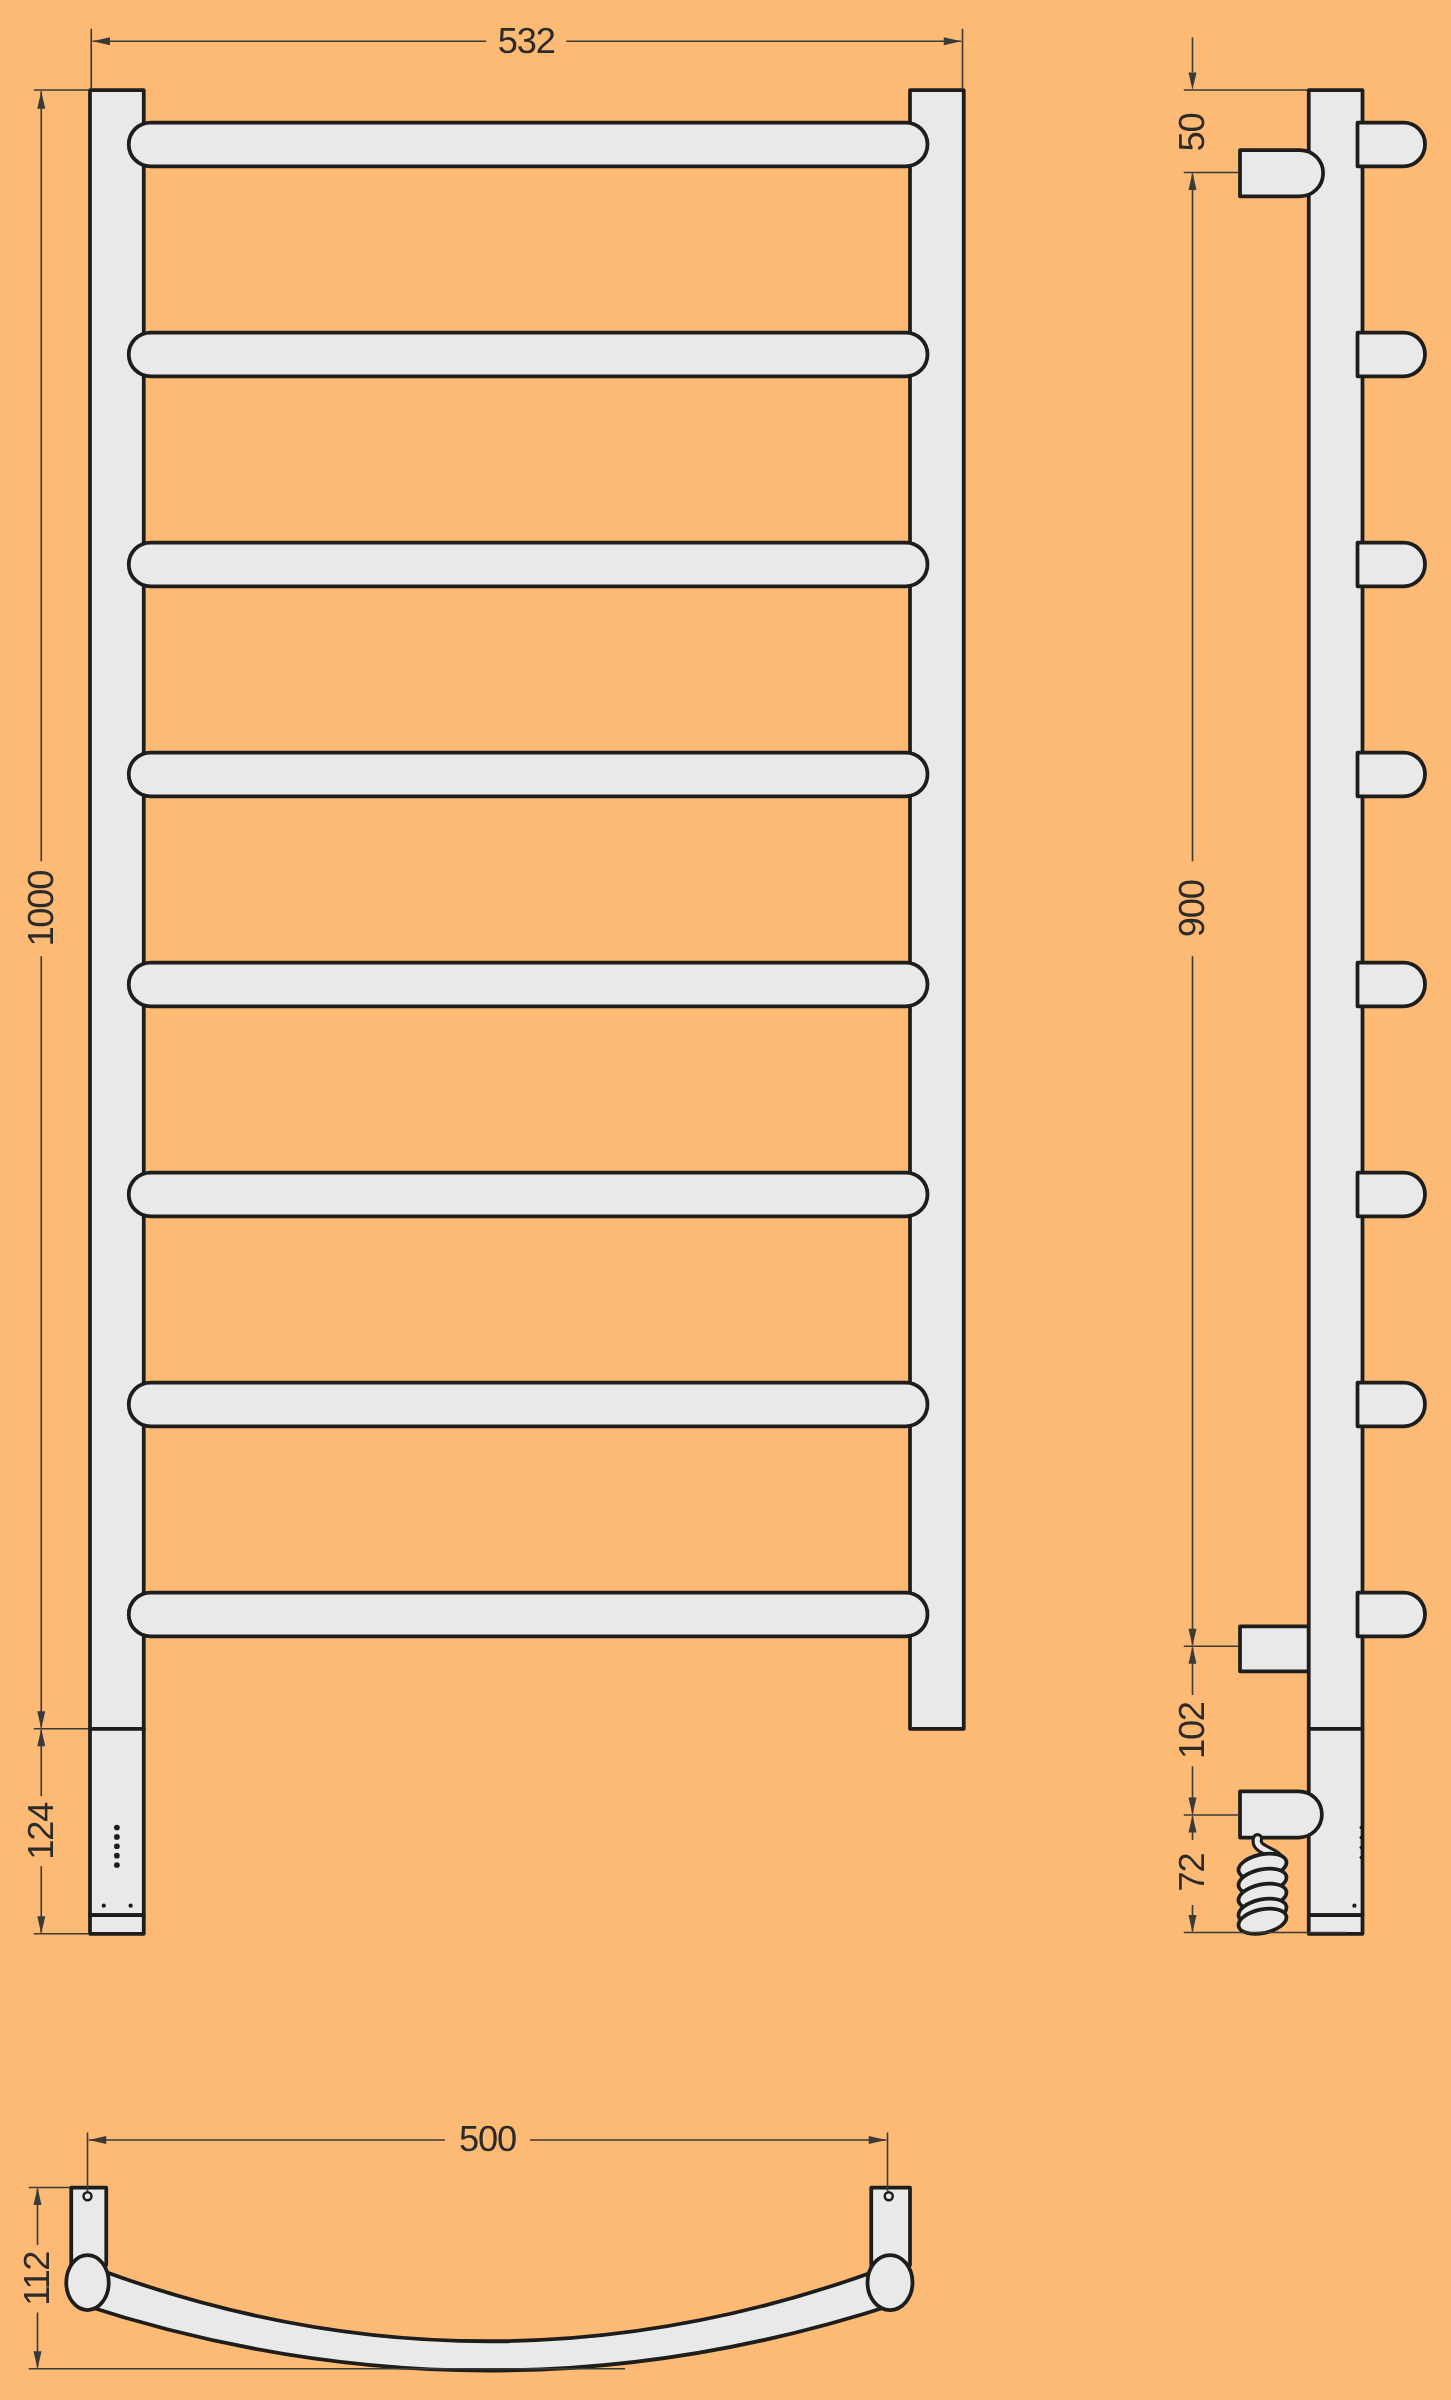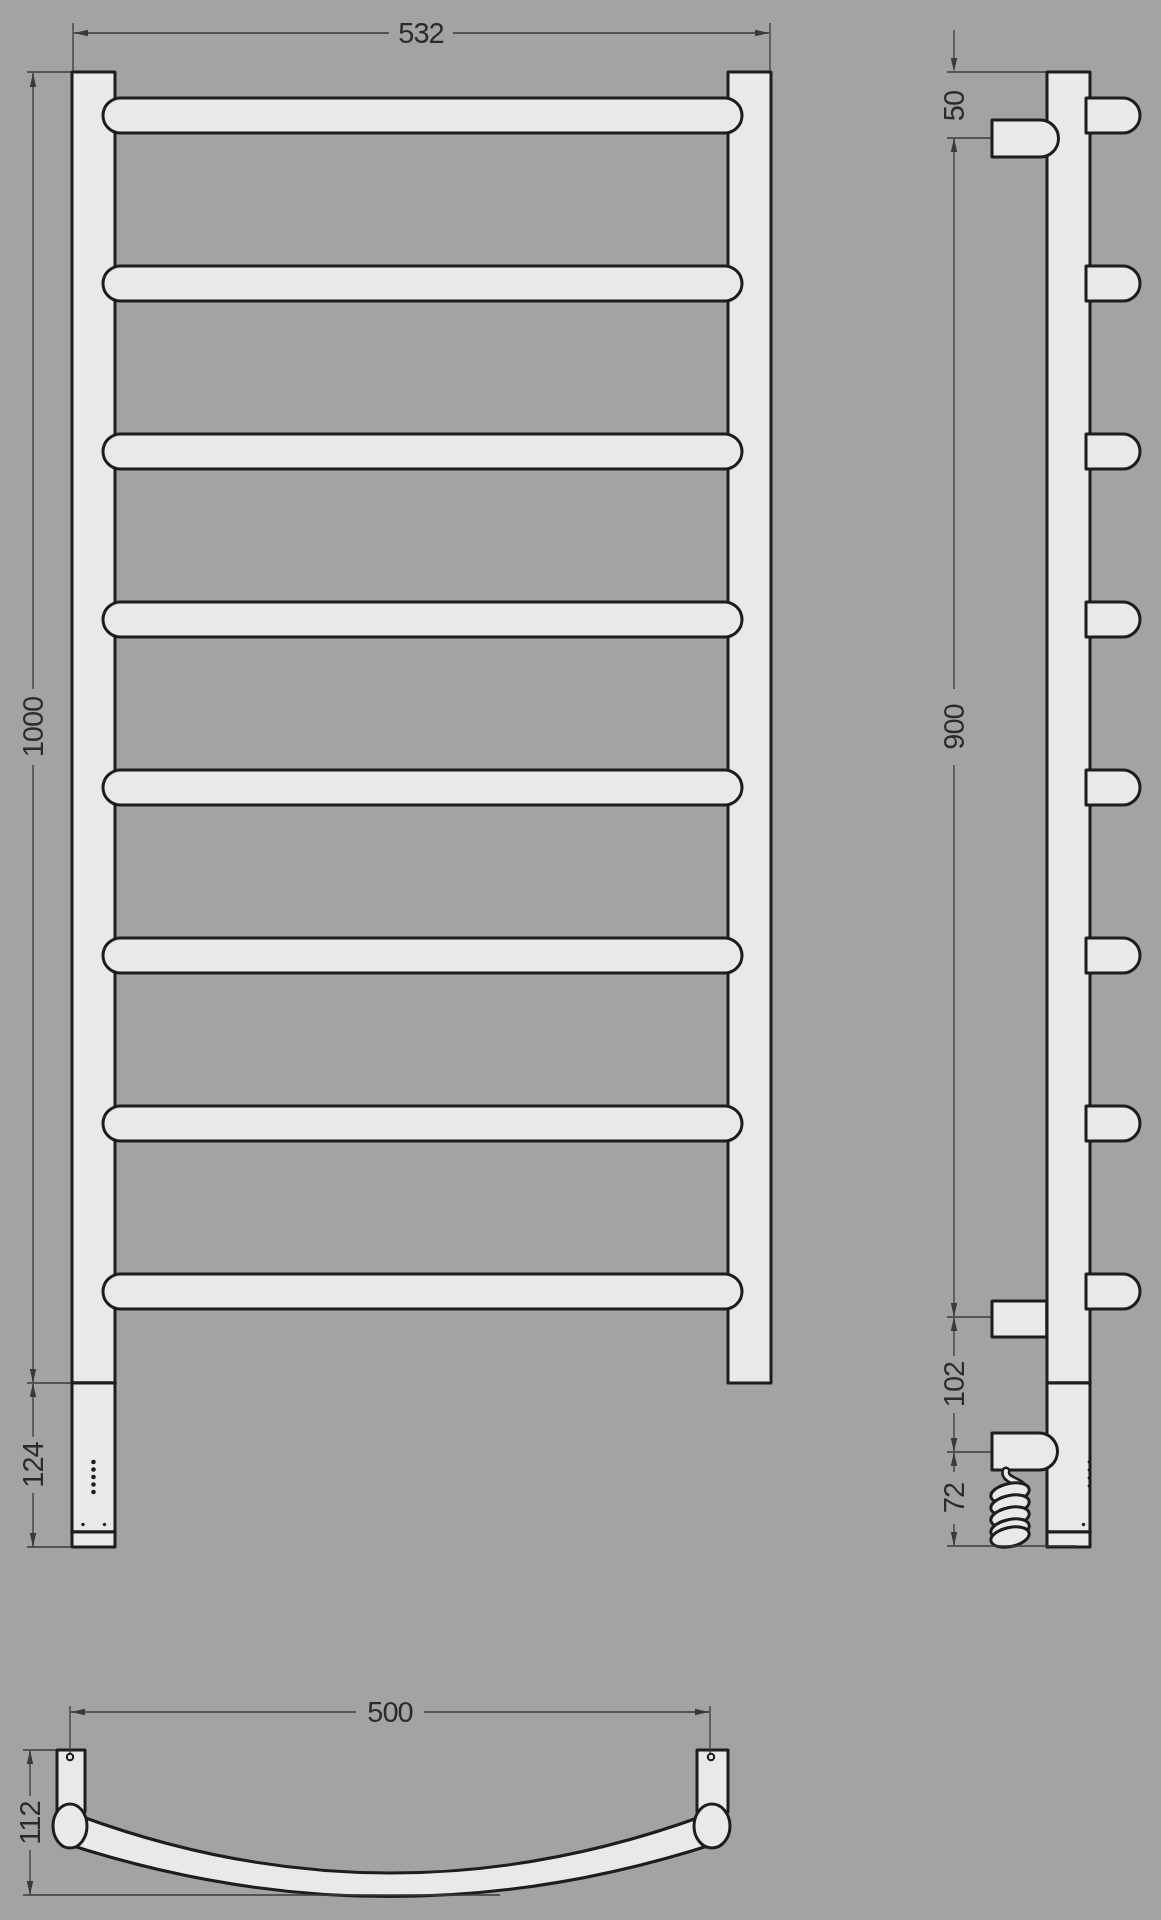--- a/index.html
+++ b/index.html
@@ -4,21 +4,21 @@
 <style>
   html, body {
     margin: 0;
     padding: 0;
     background: #ffffff;
   }
   .canvas {
     position: relative;
     width: 1161px;
     height: 1920px;
-    background: #a3a3a3;
+    background: #fdba74;
     font-family: "Liberation Sans", sans-serif;
   }
   svg { display: block; }
   .part {
     fill: #e9e9e9;
     stroke: #1d1d1b;
     stroke-width: 3;
     stroke-linejoin: round;
   }
   .part-thin {

